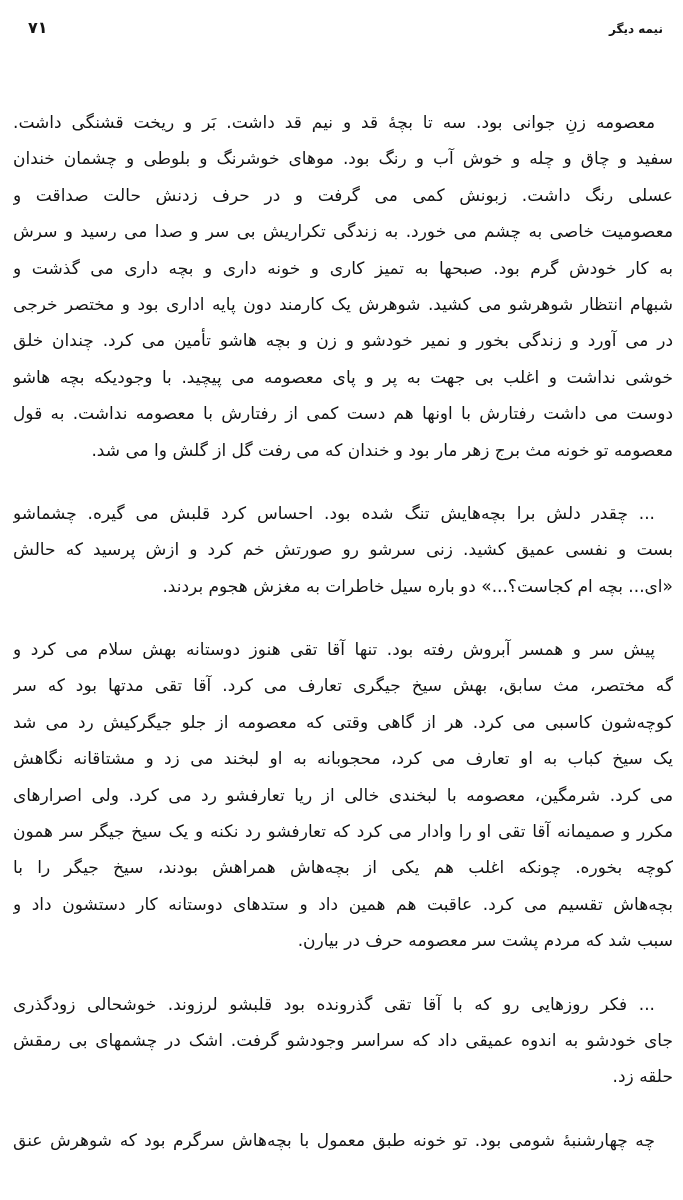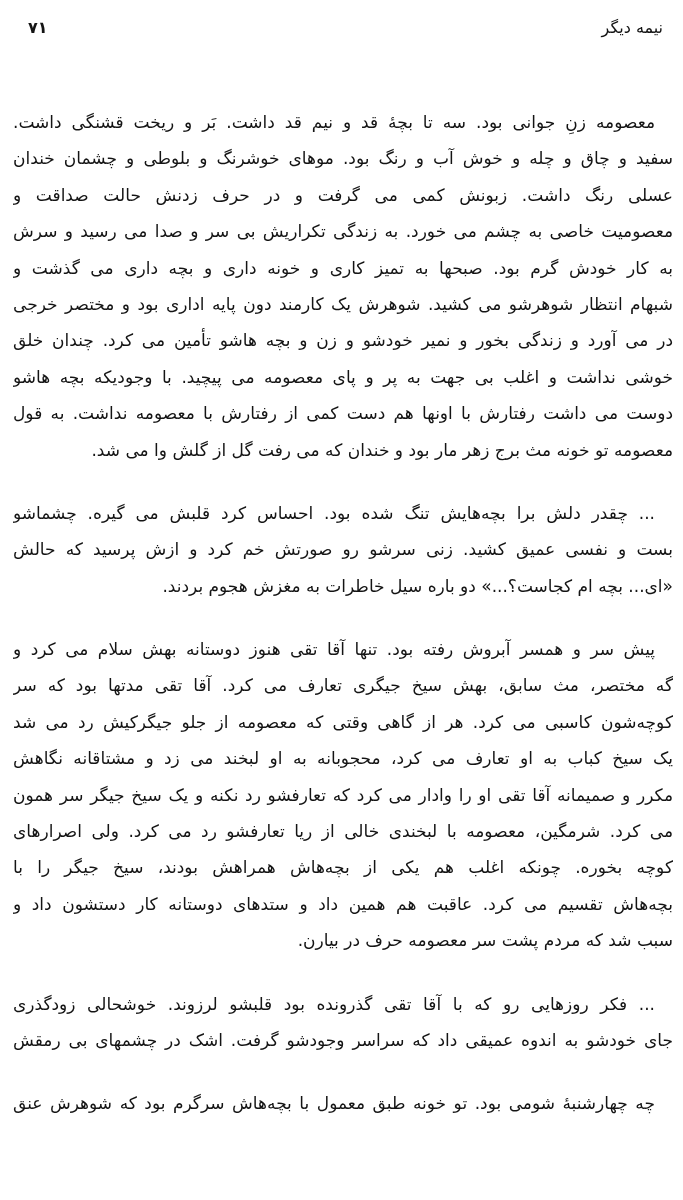--- a/index.html
+++ b/index.html
@@ -20,22 +20,22 @@
     position: absolute;
     top: 18px;
     right: 20px;
     left: 28px;
     direction: rtl;
     display: flex;
     justify-content: space-between;
     align-items: baseline;
   }
   .book-title {
-    font-size: 16px;
-    font-weight: normal;
+    font-size: 12px;
+    font-weight: bold;
     letter-spacing: 0;
   }
   .page-number {
     font-size: 16px;
     font-weight: bold;
     direction: rtl;
   }
   .text-body {
     position: absolute;
     top: 104px;
@@ -87,27 +87,28 @@
       <div class="para">
         <div class="line first">... چقدر دلش برا بچه‌هایش تنگ شده بود. احساس کرد قلبش می گیره. چشماشو</div>
         <div class="line">بست و نفسی عمیق کشید. زنی سرشو رو صورتش خم کرد و ازش پرسید که حالش</div>
         <div class="line last">«ای... بچه ام کجاست؟...» دو باره سیل خاطرات به مغزش هجوم بردند.</div>
       </div>
       <div class="para">
         <div class="line first">پیش سر و همسر آبروش رفته بود. تنها آقا تقی هنوز دوستانه بهش سلام می کرد و</div>
         <div class="line">گه مختصر، مث سابق، بهش سیخ جیگری تعارف می کرد. آقا تقی مدتها بود که سر</div>
         <div class="line">کوچه‌شون کاسبی می کرد. هر از گاهی وقتی که معصومه از جلو جیگرکیش رد می شد</div>
         <div class="line">یک سیخ کباب به او تعارف می کرد، محجوبانه به او لبخند می زد و مشتاقانه نگاهش</div>
+        <div class="line">می کرد. شرمگین، معصومه با لبخندی خالی از ریا تعارفشو رد می کرد. ولی اصرارهای</div>
         <div class="line">مکرر و صمیمانه آقا تقی او را وادار می کرد که تعارفشو رد نکنه و یک سیخ جیگر سر همون</div>
-        <div class="line">می کرد. شرمگین، معصومه با لبخندی خالی از ریا تعارفشو رد می کرد. ولی اصرارهای</div>
         <div class="line">کوچه بخوره. چونکه اغلب هم یکی از بچه‌هاش همراهش بودند، سیخ جیگر را با</div>
         <div class="line">بچه‌هاش تقسیم می کرد. عاقبت هم همین داد و ستدهای دوستانه کار دستشون داد و</div>
         <div class="line last">سبب شد که مردم پشت سر معصومه حرف در بیارن.</div>
       </div>
       <div class="para">
         <div class="line first">... فکر روزهایی رو که با آقا تقی گذرونده بود قلبشو لرزوند. خوشحالی زودگذری</div>
         <div class="line">جای خودشو به اندوه عمیقی داد که سراسر وجودشو گرفت. اشک در چشمهای بی رمقش</div>
+        <div class="line last">حلقه زد.</div>
       </div>
       <div class="para">
         <div class="line first">چه چهارشنبهٔ شومی بود. تو خونه طبق معمول با بچه‌هاش سرگرم بود که شوهرش عنق</div>
       </div>
     </div>
 </div>
 
 </body></html>

